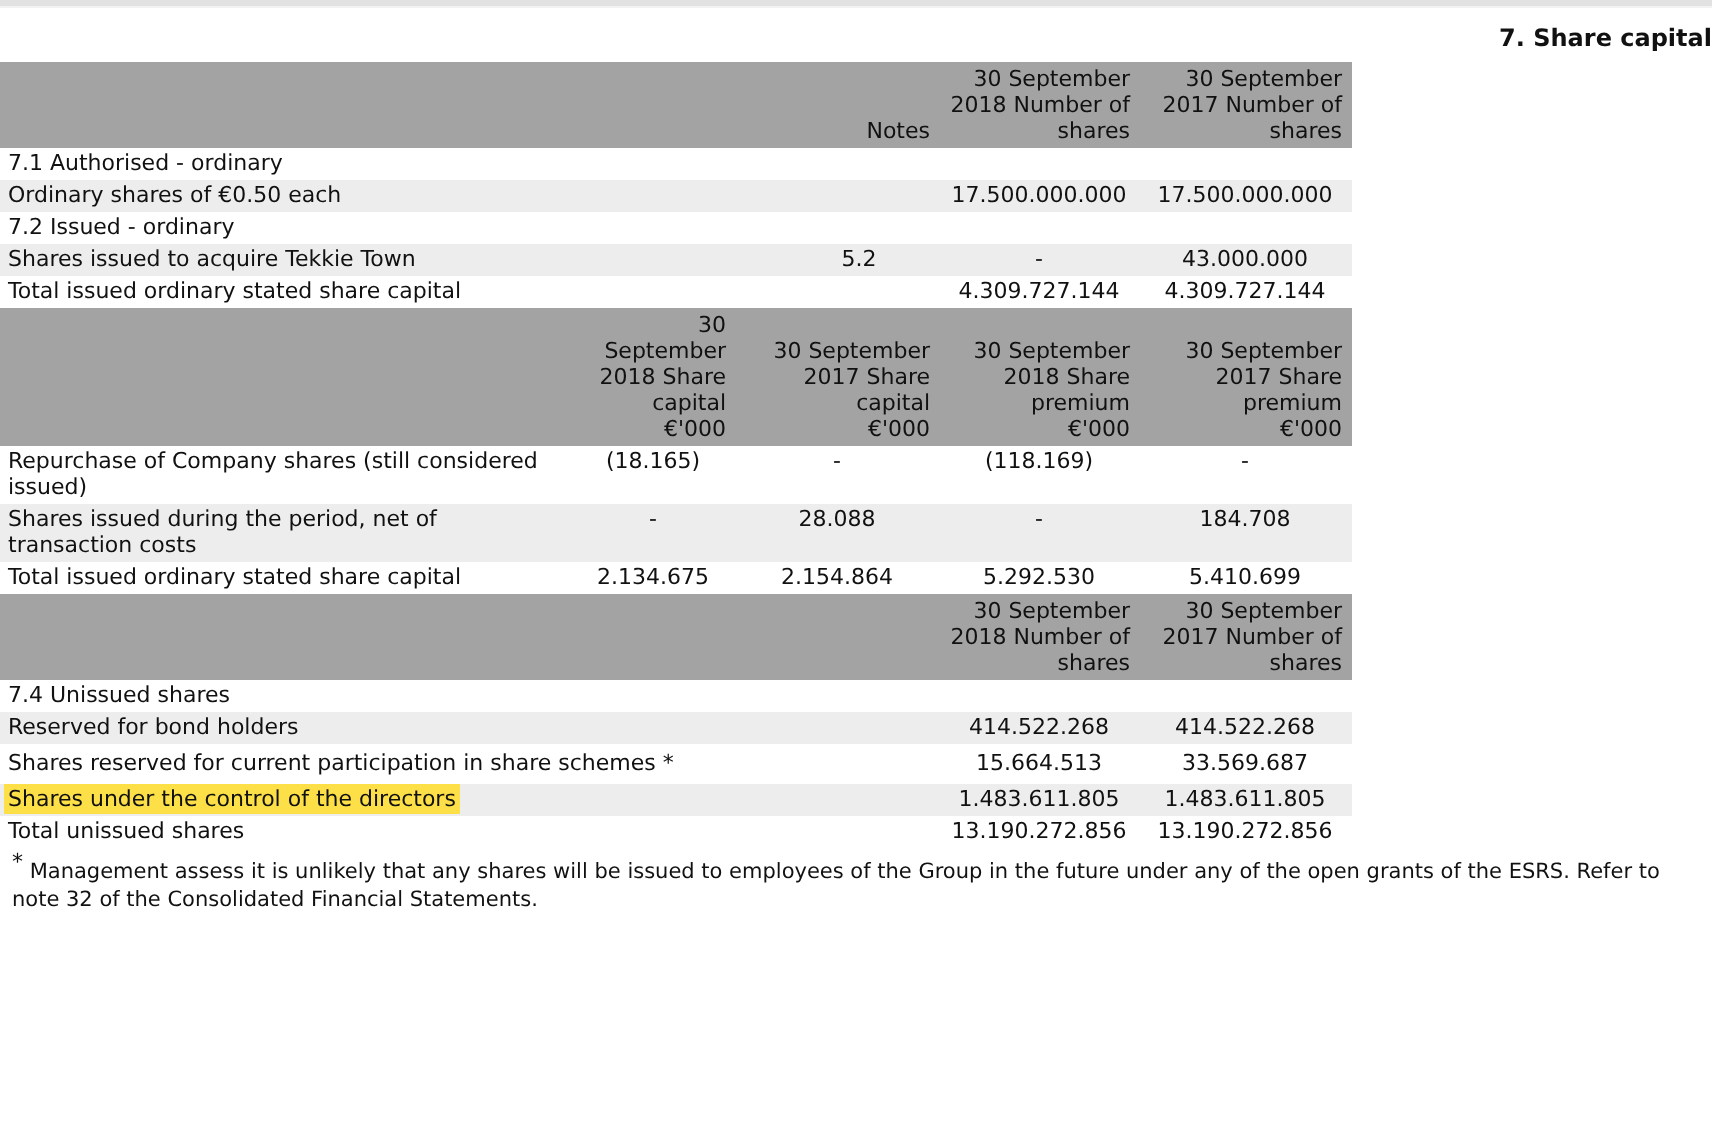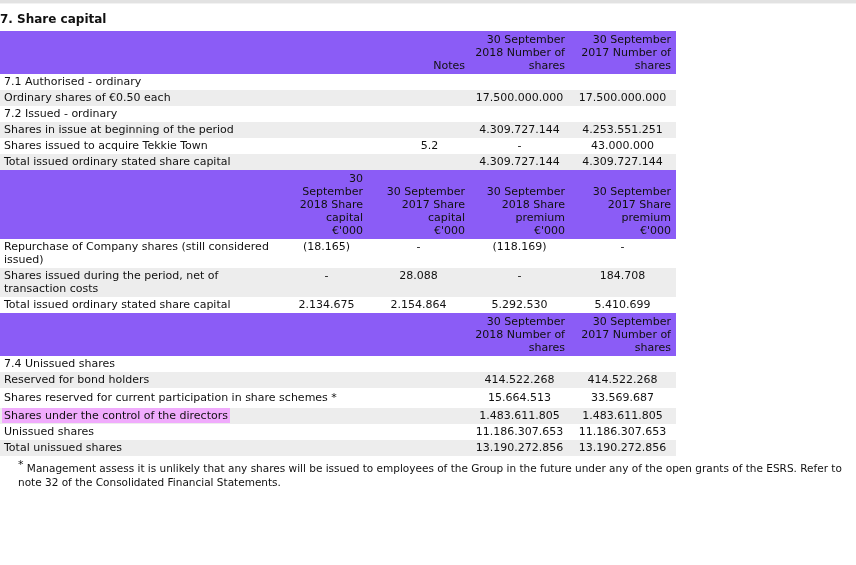--- a/index.html
+++ b/index.html
@@ -11,58 +11,58 @@
     overflow: hidden;
   }
   .top-strip {
     width: 856px; height: 3px;
     background: #e2e2e2;
     border-bottom: 1px solid #f2f2f2;
   }
   .doc-title {
     margin-top: 8px;
     width: 856px;
-    text-align: left;
+    text-align: right;
     font-size: 12px;
     font-weight: bold;
     line-height: 14px;
   }
   .fin-table {
     border-collapse: collapse;
     table-layout: fixed;
     width: 676px;
     margin: 0;
   }
   .fin-table:first-of-type { margin-top: 5px; }
   .fin-table th {
-    background: #8b5cf6;
+    background: #a3a3a3;
     vertical-align: bottom;
     text-align: right;
     font-weight: normal;
     font-size: 11px;
     line-height: 13px;
     padding: 2px 5px 2px 0;
   }
   .fin-table th .hline { display: block; }
   .fin-table td {
     font-size: 11px;
     line-height: 13px;
     padding: 1px 5px 2px 4px;
     vertical-align: top;
   }
   .fin-table td.num { text-align: center; }
   .fin-table tbody tr:nth-child(even) { background: #ededed; }
   .fin-table tbody tr.tall td { padding-top: 3px; padding-bottom: 4px; }
   .selected {
-    background: #f0abfc;
+    background: #fde047;
     padding: 1px 2px;
     margin-left: -2px;
   }
   .footnote {
-    margin: 5px 4px 0 18px;
+    margin: 5px 4px 0 6px;
     font-size: 10.5px;
     line-height: 14px;
     max-width: 850px;
   }
   .footnote sup {
     font-size: 11px;
     line-height: 0;
   }
 </style>
 </head>
@@ -108,26 +108,20 @@
         <td class="label"><span>Ordinary shares of €0.50 each</span></td>
         <td class="num"></td>
         <td class="num">17.500.000.000</td>
         <td class="num">17.500.000.000</td>
       </tr>
       <tr>
         <td class="label"><span>7.2 Issued - ordinary</span></td>
         <td class="num"></td>
         <td class="num"></td>
         <td class="num"></td>
-      </tr>
-      <tr>
-        <td class="label"><span>Shares in issue at beginning of the period</span></td>
-        <td class="num"></td>
-        <td class="num">4.309.727.144</td>
-        <td class="num">4.253.551.251</td>
       </tr>
       <tr>
         <td class="label"><span>Shares issued to acquire Tekkie Town</span></td>
         <td class="num">5.2</td>
         <td class="num">-</td>
         <td class="num">43.000.000</td>
       </tr>
       <tr>
         <td class="label"><span>Total issued ordinary stated share capital</span></td>
         <td class="num"></td>
@@ -235,25 +229,20 @@
         <td class="label"><span>Shares reserved for current participation in share schemes *</span></td>
         <td class="num">15.664.513</td>
         <td class="num">33.569.687</td>
       </tr>
       <tr>
         <td class="label"><span class="selected">Shares under the control of the directors</span></td>
         <td class="num">1.483.611.805</td>
         <td class="num">1.483.611.805</td>
       </tr>
       <tr>
-        <td class="label"><span>Unissued shares</span></td>
-        <td class="num">11.186.307.653</td>
-        <td class="num">11.186.307.653</td>
-      </tr>
-      <tr>
         <td class="label"><span>Total unissued shares</span></td>
         <td class="num">13.190.272.856</td>
         <td class="num">13.190.272.856</td>
       </tr>
     </tbody>
 </table>
 
 <div class="footnote"><sup>*</sup> <span>Management assess it is unlikely that any shares will be issued to employees of the Group in the future under any of the open grants of the ESRS. Refer to note 32 of the Consolidated Financial Statements.</span></div>
 
 </body></html>

